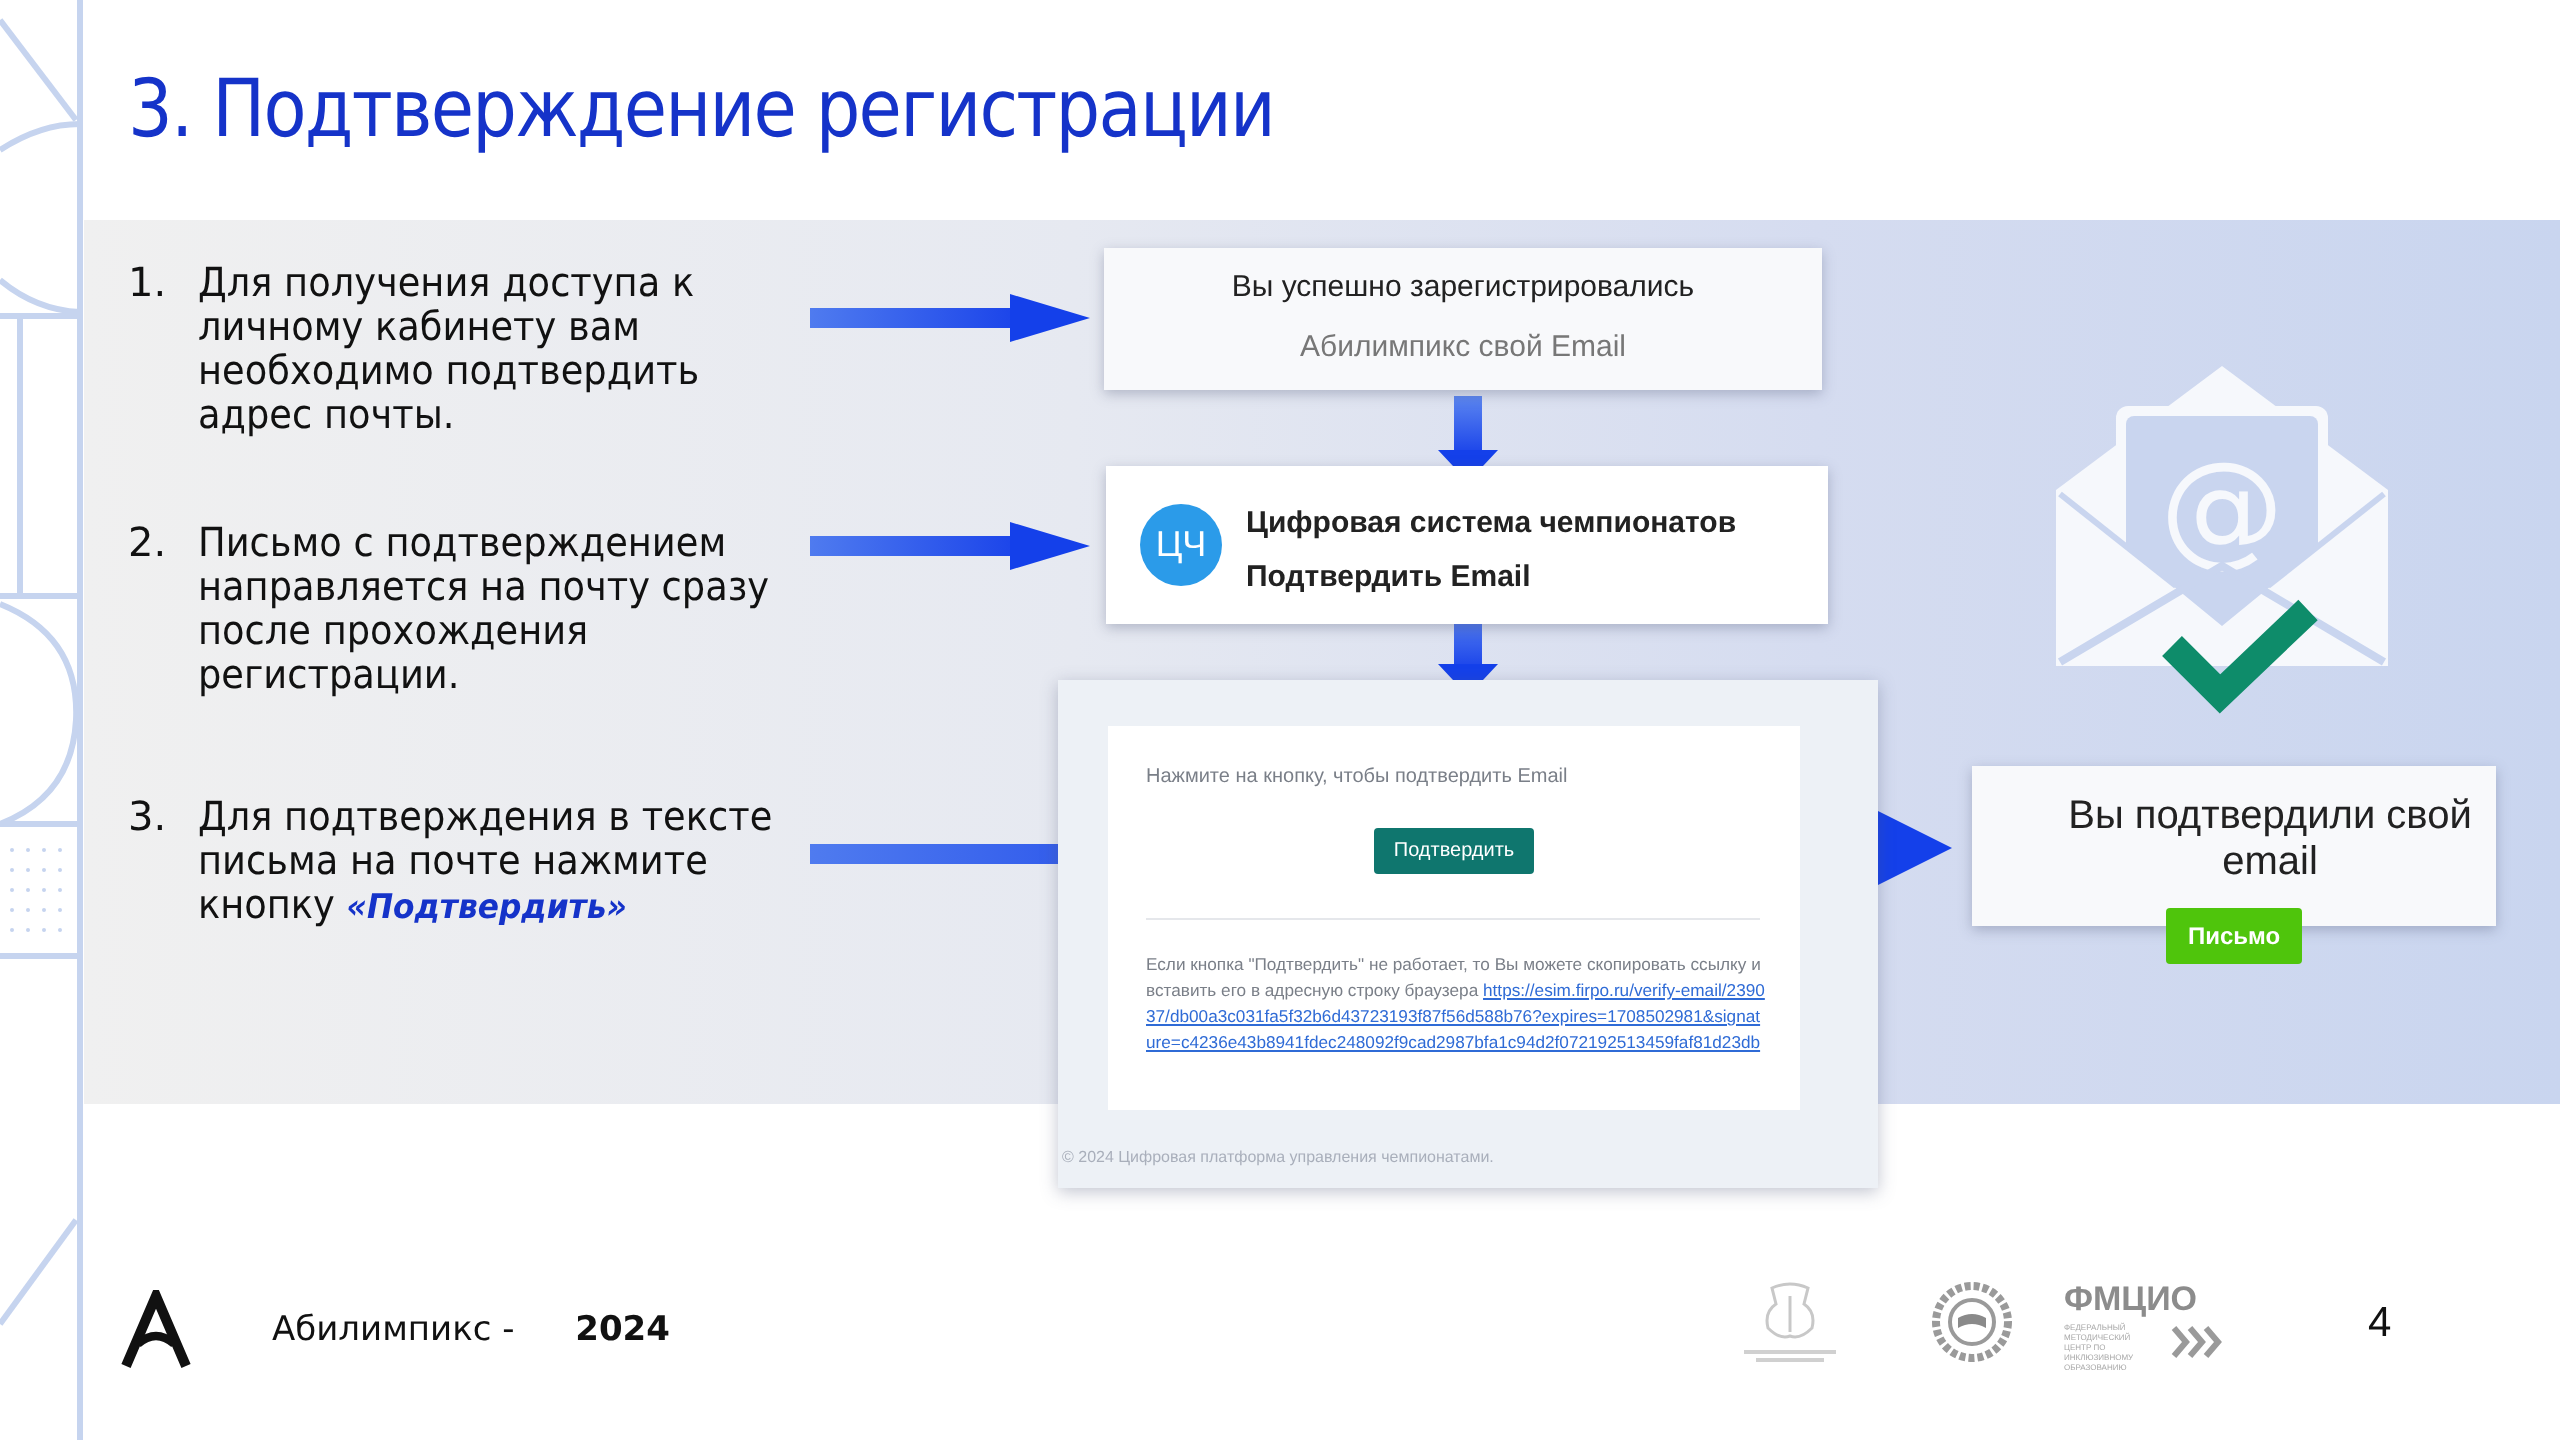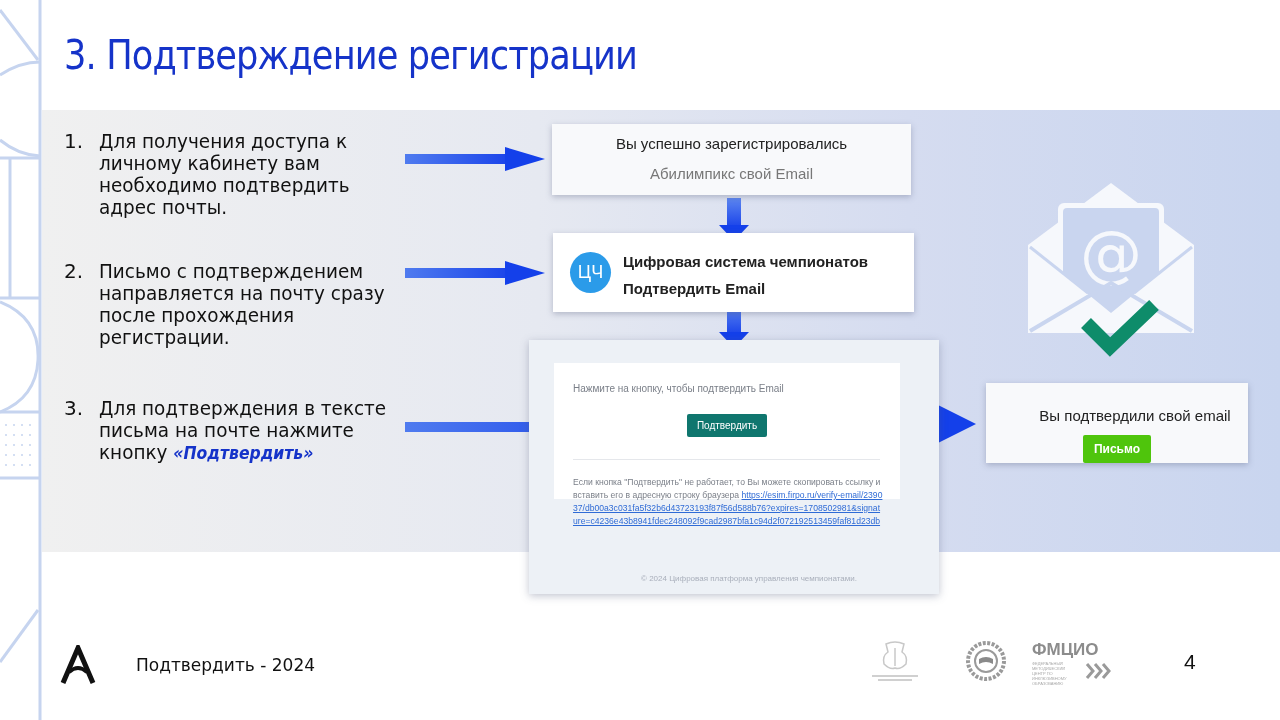--- a/index.html
+++ b/index.html
@@ -30,37 +30,37 @@
   .card1 { left: 552px; top: 124px; width: 359px; height: 71px; text-align: center; }
   .card1 .t1 { margin-top: 11px; font-size: 15px; color: #222; }
   .card1 .t2 { margin-top: 13px; font-size: 15px; color: #777; }
 
   .card2 { left: 553px; top: 233px; width: 361px; height: 79px; background: #fff; }
   .card2 .avatar { position: absolute; left: 17px; top: 19px; width: 41px; height: 41px; border-radius: 50%; background: #2b9be9; color: #fff; font-size: 18px; line-height: 41px; text-align: center; }
   .card2 .n1 { position: absolute; left: 70px; top: 20px; font-size: 15px; font-weight: bold; color: #222; }
   .card2 .n2 { position: absolute; left: 70px; top: 47px; font-size: 15px; font-weight: bold; color: #222; }
 
   .email { position: absolute; left: 529px; top: 340px; width: 410px; height: 254px; background: #edf1f6; box-shadow: 0 2px 8px rgba(80,90,120,0.35); }
-  .email .inner { position: absolute; left: 25px; top: 23px; width: 346px; height: 136px; background: #fff; }
+  .email .inner { position: absolute; left: 25px; top: 23px; width: 346px; height: 192px; background: #fff; }
   .email .p1 { position: absolute; left: 19px; top: 20px; font-size: 10px; color: #7a7f88; }
   .email .btn { position: absolute; left: 133px; top: 51px; width: 80px; height: 23px; background: #0f766e; color: #fff; font-size: 10px; line-height: 23px; text-align: center; border-radius: 2px; }
   .email .hr { position: absolute; left: 19px; top: 96px; width: 307px; height: 1px; background: #e5e7eb; }
   .email .p2 { position: absolute; left: 19px; top: 113px; width: 310px; font-size: 8.6px; line-height: 13px; color: #7a7f88; word-break: break-all; }
   .email .p2 a { color: #2f6bd6; text-decoration: underline; }
-  .email .footer { position: absolute; left: 15px; top: 234px; width: 100%; text-align: center; font-size: 8px; color: #a9afbb; }
+  .email .footer { position: absolute; left: 2px; top: 234px; width: 100%; text-align: left; font-size: 8px; color: #a9afbb; }
 
   .envelope { position: absolute; left: 1028px; top: 183px; width: 166px; height: 176px; }
 
   .card3 { left: 986px; top: 383px; width: 262px; height: 80px; text-align: center; background: #f8f9fb; }
-  .card3 .t { margin-top: 24px; font-size: 15px; color: #222; padding-left: 36px; }
+  .card3 .t { margin-top: 14px; font-size: 20px; color: #222; padding-left: 36px; }
   .card3 .go { display: inline-block; margin-top: 11px; width: 68px; height: 28px; background: #4fc50c; color: #fff; font-weight: bold; font-size: 12px; line-height: 28px; border-radius: 2px; }
 
   .footer-logo { position: absolute; left: 60px; top: 645px; width: 36px; height: 40px; }
   .footer-brand { position: absolute; left: 136px; top: 655px; font-size: 17px; color: #111; font-family: "DejaVu Sans", sans-serif; }
-  .footer-brand b { font-weight: normal; }
+  .footer-brand b { font-weight: bold; margin-left: 25px; }
   .partner { position: absolute; color: #b5b5b5; }
   .page-num { position: absolute; left: 1184px; top: 650px; font-size: 21px; color: #111; }
 </style>
 </head>
 <body>
 
 <svg class="left-deco" viewBox="0 0 42 720">
   <g fill="none" stroke="#c6d4ef" stroke-width="3">
     <line x1="40" y1="0" x2="40" y2="720"></line>
     <line x1="0" y1="10" x2="38" y2="60"></line>
@@ -178,21 +178,21 @@
 
 <div class="card card3">
   <div class="t">Вы подтвердили свой email</div>
   <div class="go">Письмо</div>
 </div>
 
 <svg class="footer-logo" viewBox="0 0 36 40">
   <path d="M3 38 L18 3 L33 38" fill="none" stroke="#111" stroke-width="5"></path>
   <path d="M9 27 Q18 19 27 27" fill="none" stroke="#111" stroke-width="4"></path>
 </svg>
-<div class="footer-brand"><span>Подтвердить - </span><b>2024</b></div>
+<div class="footer-brand"><span>Абилимпикс - </span><b>2024</b></div>
 
 <svg class="partner" style="left:868px;top:638px;width:54px;height:46px" viewBox="0 0 54 46">
   <g fill="none" stroke="#c8c8c8" stroke-width="1.5">
     <path d="M18 6 Q27 2 36 6 L34 14 Q40 18 38 26 Q32 32 27 30 Q22 32 16 26 Q14 18 20 14 Z"></path>
     <path d="M27 10 L27 28"></path>
   </g>
   <rect x="4" y="37" width="46" height="2" fill="#d0d0d0"></rect>
   <rect x="10" y="41" width="34" height="2" fill="#d0d0d0"></rect>
 </svg>
 <svg class="partner" style="left:964px;top:640px;width:44px;height:42px" viewBox="0 0 44 42">

